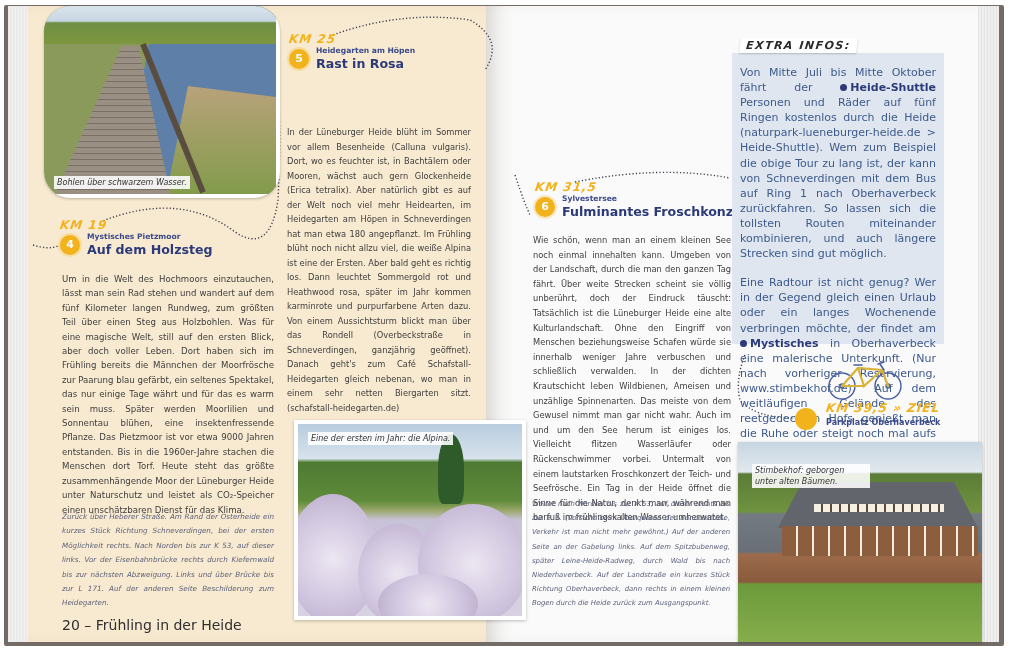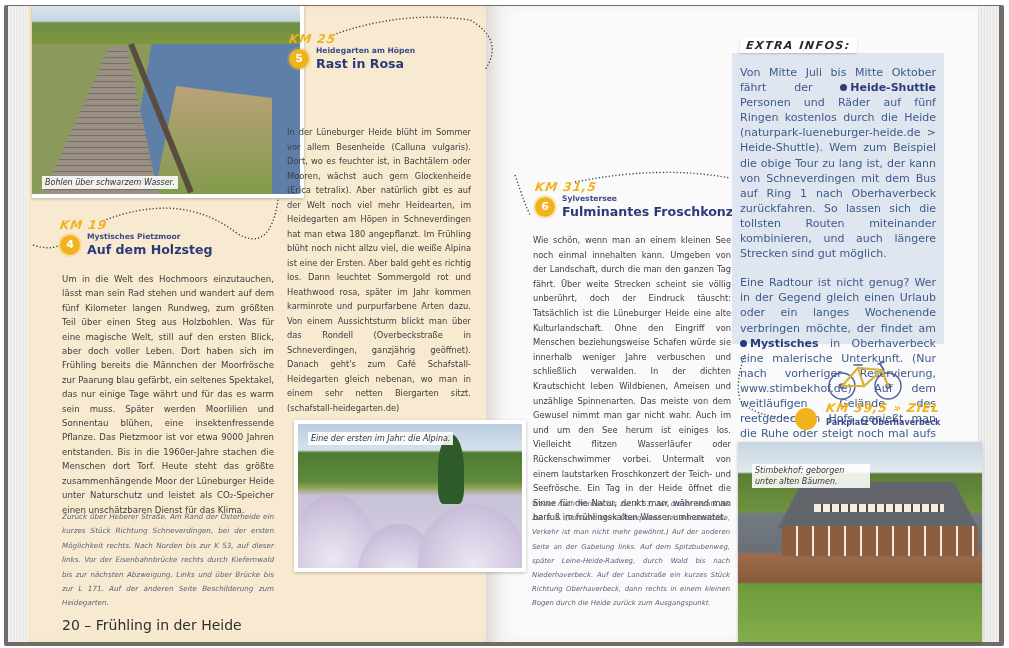--- a/index.html
+++ b/index.html
@@ -105,21 +105,21 @@
     <g fill="none" stroke="#3b3b4a" stroke-width="1.4" stroke-dasharray="1.2 2.2">
       <path d="M33 245 Q48 250 58 246"></path>
       <path d="M100 222 Q180 190 235 232 Q270 255 278 200 Q282 120 276 60"></path>
       <path d="M330 36 Q400 10 470 20 Q505 40 485 70"></path>
       <path d="M515 175 Q525 205 530 215"></path>
       <path d="M575 182 Q660 165 730 178"></path>
       <path d="M745 355 Q735 380 740 400 Q755 418 795 418"></path>
     </g>
   </svg>
 
-  <div class="photo" style="left:32px; top:6px; width:272px; height:192px; padding:0 4px 4px 0;">
+  <div class="photo" style="left:44px; top:6px; width:236px; height:192px; padding:0 4px 4px 0;border-radius:26px;">
     <div class="img img-boardwalk">
       <div class="bw-grass"></div>
       <div class="boardwalk-planks"></div>
       <div class="boardwalk-rail"></div>
     </div>
     <div class="caption" style="left:10px; top:170px;">Bohlen über schwarzem Wasser.</div>
   </div>
 
   <div class="stop stop4">
     <div class="km">KM 19</div>
@@ -142,21 +142,21 @@
       <div class="badge">5</div>
       <div>
         <div class="stop-sub">Heidegarten am Höpen</div>
         <div class="stop-title">Rast in Rosa</div>
       </div>
     </div>
   </div>
 
   <div class="body-text body-mid">In der Lüneburger Heide blüht im Sommer vor allem Besenheide (Calluna vulgaris). Dort, wo es feuchter ist, in Bachtälern oder Mooren, wächst auch gern Glockenheide (Erica tetralix). Aber natürlich gibt es auf der Welt noch viel mehr Heidearten, im Heidegarten am Höpen in Schneverdingen hat man etwa 180 angepflanzt. Im Frühling blüht noch nicht allzu viel, die weiße Alpina ist eine der Ersten. Aber bald geht es richtig los. Dann leuchtet Sommergold rot und Heathwood rosa, später im Jahr kommen karminrote und purpurfarbene Arten dazu. Von einem Aussichtsturm blickt man über das Rondell (Overbeckstraße in Schneverdingen, ganzjährig geöffnet). Danach geht's zum Café Schafstall-Heidegarten gleich nebenan, wo man in einem sehr netten Biergarten sitzt. (schafstall-heidegarten.de)</div>
 
-  <div class="photo" style="left:294px; top:420px; width:232px; height:152px;">
+  <div class="photo" style="left:294px; top:420px; width:232px; height:200px;">
     <div class="img img-alpina">
       <div class="cypress"></div>
       <div class="heather" style="left:-10px; top:70px; width:90px; height:130px;"></div>
       <div class="heather" style="left:60px; top:100px; width:80px; height:100px;"></div>
       <div class="heather" style="left:120px; top:80px; width:110px; height:120px;"></div>
       <div class="heather" style="left:80px; top:150px; width:100px; height:60px;"></div>
     </div>
     <div class="caption" style="left:14px; top:12px;">Eine der ersten im Jahr: die Alpina.</div>
   </div>
 

